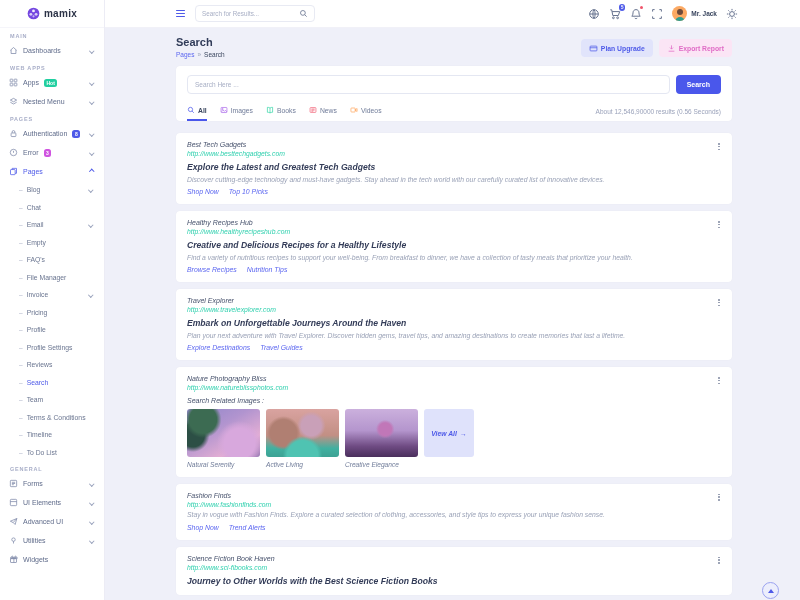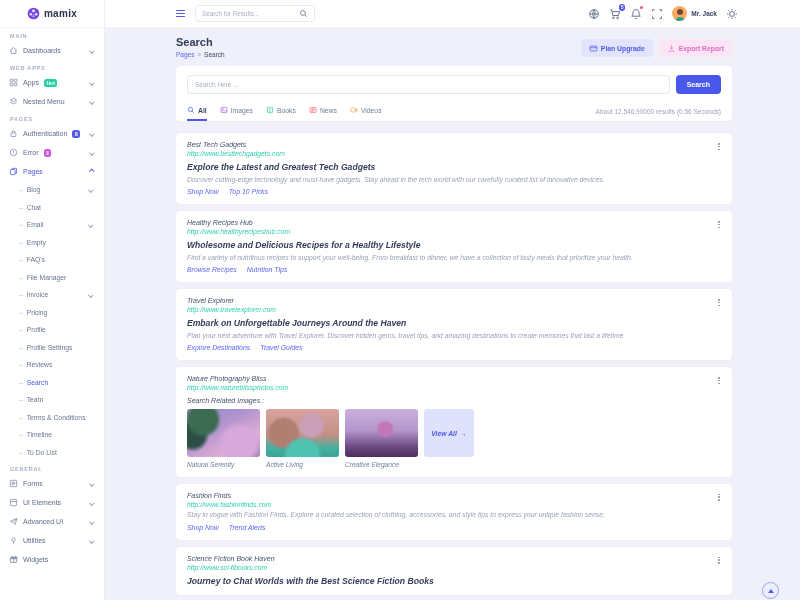--- a/index.html
+++ b/index.html
@@ -512,21 +512,21 @@
       </div>
 
       <div class="card result-card">
         <div class="kebab">
             <i></i>
             <i></i>
             <i></i>
           </div>
         <div class="r-site">Healthy Recipes Hub</div>
         <div class="r-url">http://www.healthyrecipeshub.com</div>
-        <div class="r-title">Wholesome and Delicious Recipes for a Healthy Lifestyle</div>
+        <div class="r-title">Creative and Delicious Recipes for a Healthy Lifestyle</div>
         <div class="r-desc">Find a variety of nutritious recipes to support your well-being. From breakfast to dinner, we have a collection of tasty meals that prioritize your health.</div>
         <div class="r-links">
           <span class="r-link">Browse Recipes</span>
           <span class="r-link">Nutrition Tips</span>
         </div>
       </div>
 
       <div class="card result-card">
         <div class="kebab">
             <i></i>
@@ -588,21 +588,21 @@
       </div>
 
       <div class="card result-card">
         <div class="kebab">
             <i></i>
             <i></i>
             <i></i>
           </div>
         <div class="r-site">Science Fiction Book Haven</div>
         <div class="r-url">http://www.sci-fibooks.com</div>
-        <div class="r-title">Journey to Chat Worlds with the Best Science Fiction Books</div>
+        <div class="r-title">Journey to Other Worlds with the Best Science Fiction Books</div>
 
       </div>
 
       <div class="fab">
           <span class="tri"></span>
         </div>
     </div>
   </div>
 </div>
 

